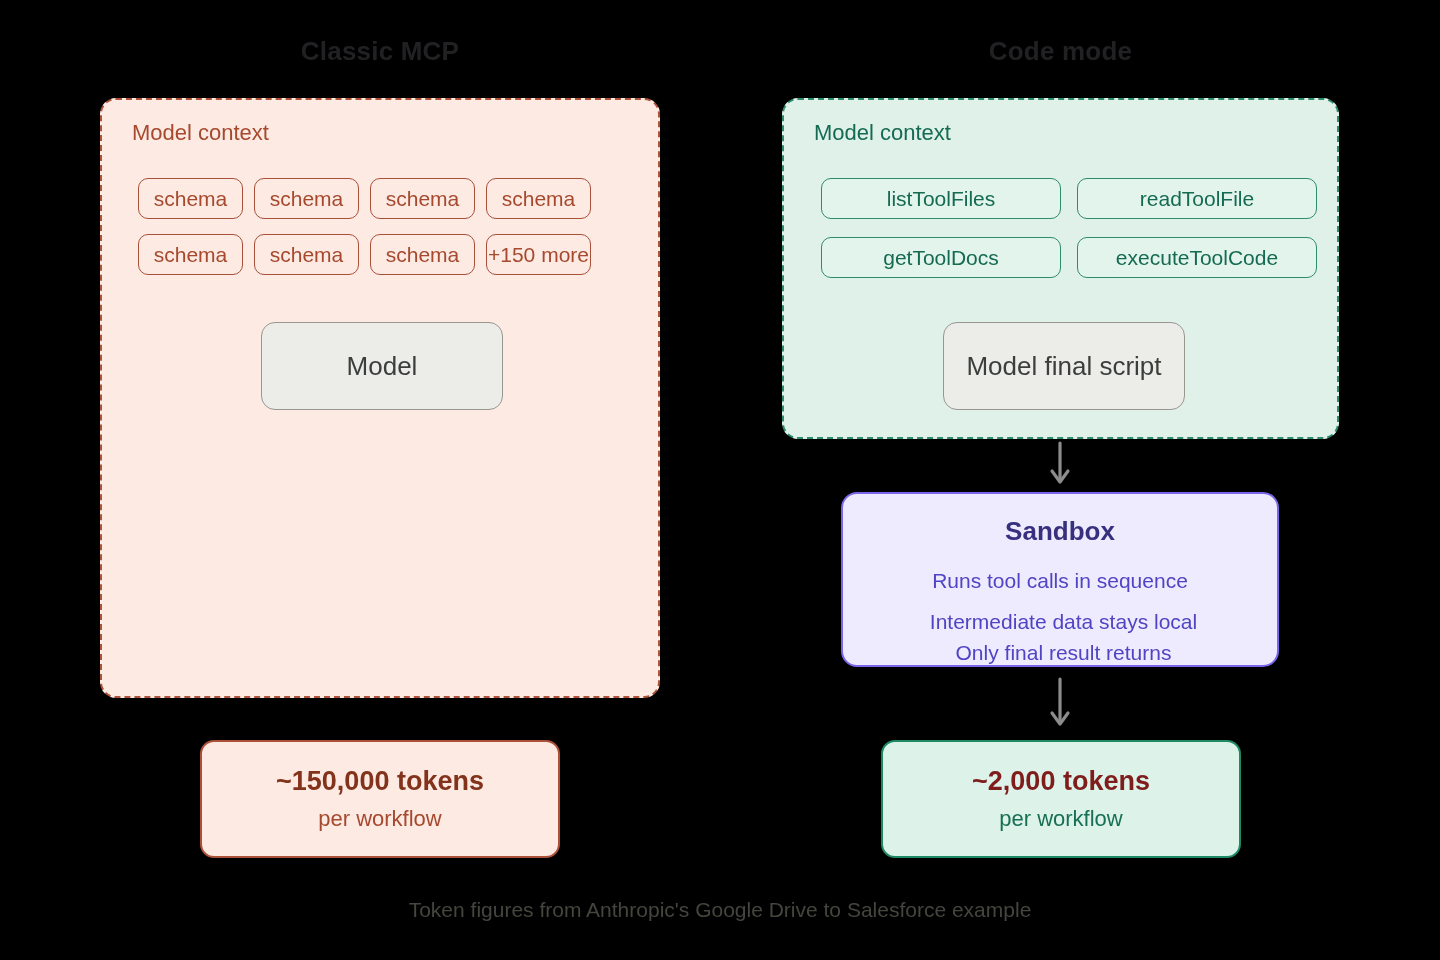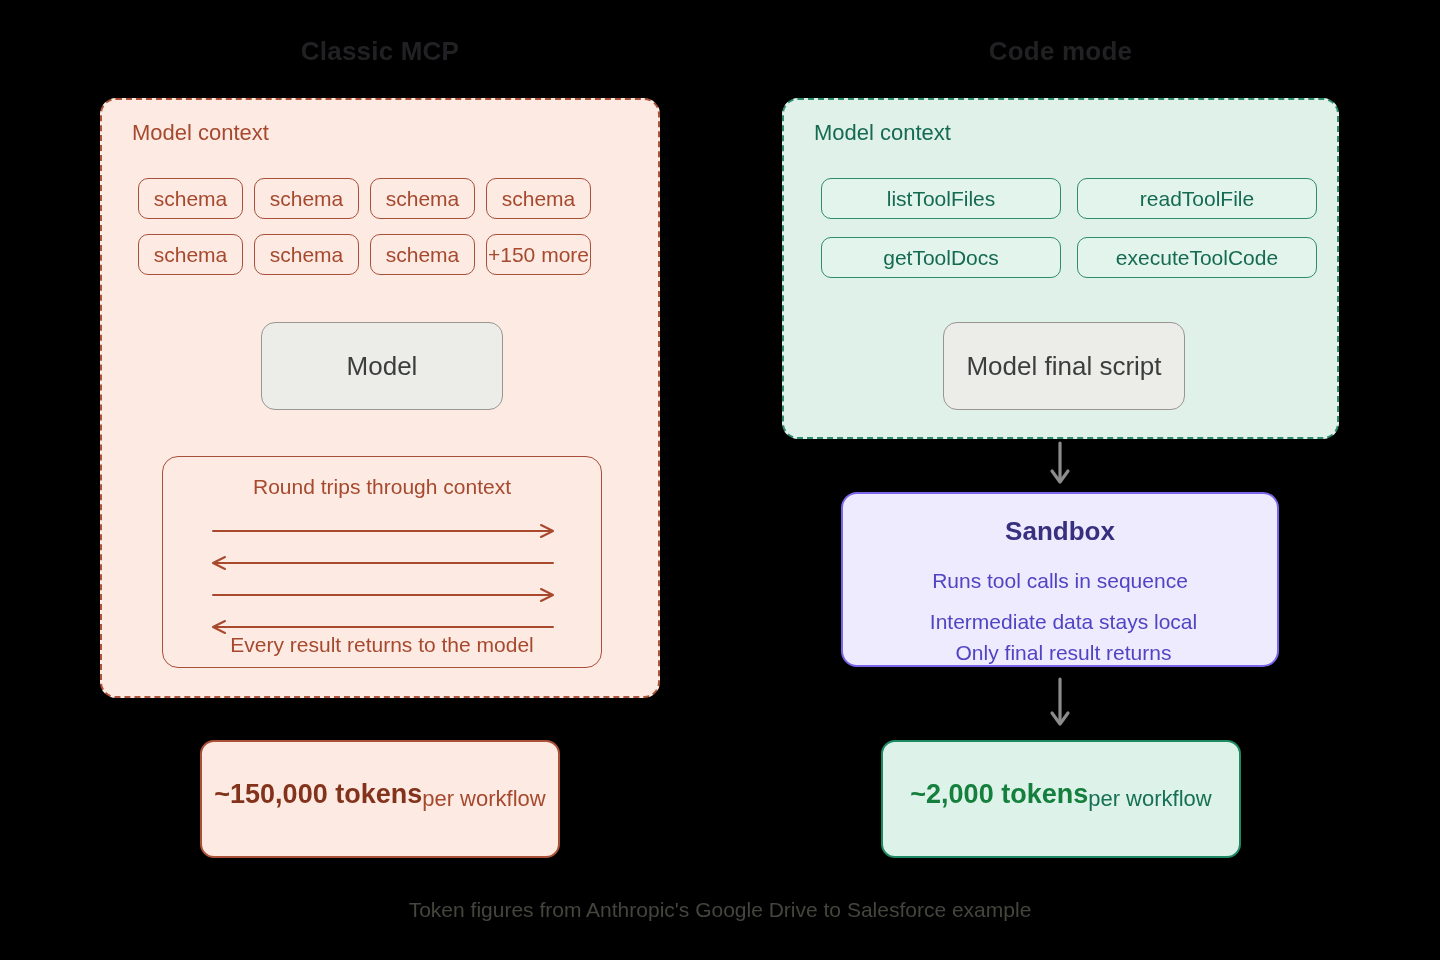--- a/index.html
+++ b/index.html
@@ -56,27 +56,27 @@
     background:#edebfd;border:2px solid #7a66ea;border-radius:16px;
     text-align:center;padding-top:22px;
   }
   .sandbox-title{font-size:26px;font-weight:600;color:#37307f;margin-bottom:22px;}
   .sandbox-line1{font-size:21px;color:#5044c4;margin-bottom:13px;}
   .sandbox-para{font-size:21px;color:#5044c4;line-height:1.48;padding-left:7px;}
 
   
   .tokenbox{
     position:absolute;top:740px;width:360px;height:118px;box-sizing:border-box;border-radius:14px;
-    display:flex;flex-direction:row;align-items:center;justify-content:center;text-align:center;
+    display:flex;flex-direction:column;align-items:center;justify-content:center;text-align:center;
   }
   .token-classic{left:200px;background:#fceae3;border:2px solid #ab5138;}
   .token-code{left:881px;background:#ddf2e9;border:2px solid #1d8a64;}
   .token-value{font-size:27px;font-weight:700;margin-bottom:9px;}
   .token-classic .token-value{color:#83331b;}
-  .token-code .token-value{color:#15803d;}
+  .token-code .token-value{color:#7f1d1d;}
   .token-unit{font-size:22px;}
   .token-classic .token-unit{color:#a6492e;}
   .token-code .token-unit{color:#177055;}
 
   .flow-arrow{position:absolute;left:1048px;}
   .caption{
     position:absolute;left:0;top:898px;width:1440px;text-align:center;
     font-size:21px;color:#45453e;
   }
 </style>
@@ -99,36 +99,20 @@
       <div class="pill s-pill">schema</div>
       <div class="pill s-pill">schema</div>
       <div class="pill s-pill">schema</div>
       <div class="pill s-pill">+150 more</div>
     </div>
 
     <div class="model-box">
       <span>Model</span>
     </div>
 
-    <div class="roundtrips">
-      <div class="rt-title">Round trips through context</div>
-      <svg class="rt-arrows" width="440" height="212" viewBox="0 0 440 212" fill="none">
-        <g stroke="#a8492e" stroke-width="2" stroke-linecap="round" stroke-linejoin="round">
-          <path d="M50 74 H388"></path>
-            <path d="M378 68 L390 74 L378 80"></path>
-          <path d="M52 106 H390"></path>
-            <path d="M62 100 L50 106 L62 112"></path>
-          <path d="M50 138 H388"></path>
-            <path d="M378 132 L390 138 L378 144"></path>
-          <path d="M52 170 H390"></path>
-            <path d="M62 164 L50 170 L62 176"></path>
-        </g>
-      </svg>
-      <div class="rt-footer">Every result returns to the model</div>
-    </div>
   </div>
 
   <div class="bigbox code-box">
     <div class="ctx-label green">Model context</div>
 
     <div class="pill-grid code-grid">
       <div class="pill t-pill">listToolFiles</div>
       <div class="pill t-pill">readToolFile</div>
       <div class="pill t-pill">getToolDocs</div>
       <div class="pill t-pill">executeToolCode</div>

